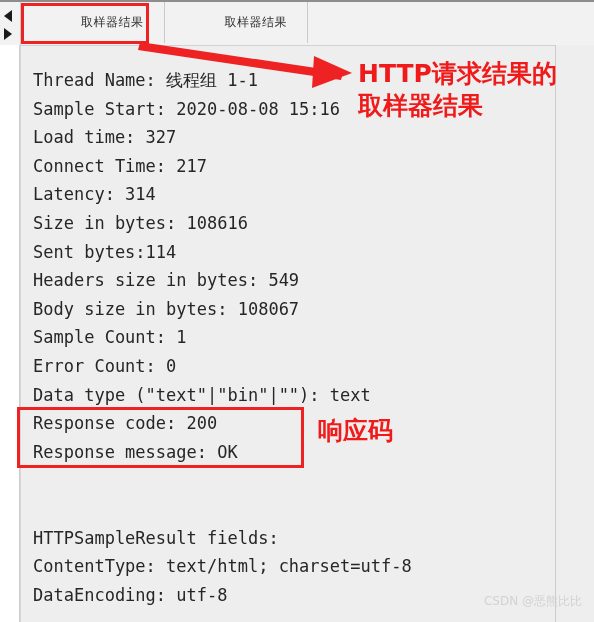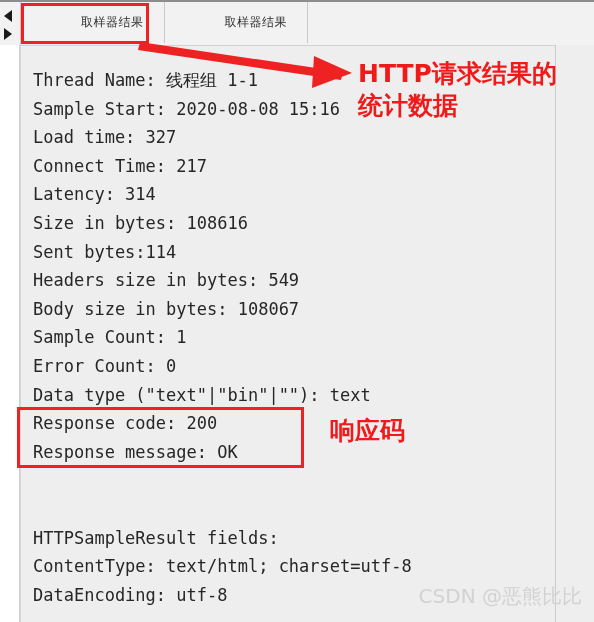--- a/index.html
+++ b/index.html
@@ -157,21 +157,21 @@
     font-weight: bold;
     white-space: pre;
   }
   #anno-http {
     left: 358px;
     top: 58px;
     font-size: 25px;
     line-height: 32px;
   }
   #anno-respcode {
-    left: 330px;
+    left: 318px;
     top: 416px;
     font-size: 25px;
     line-height: 30px;
   }
   .anno-box {
     position: absolute;
     border: 3px solid #ee2222;
     box-sizing: border-box;
   }
   #box-response {
@@ -181,21 +181,21 @@
     height: 61px;
   }
 
   
   .watermark {
     position: absolute;
     right: 12px;
     bottom: 12px;
     color: #d2d2d2;
     font-family: "DejaVu Sans", "Liberation Sans", sans-serif;
-    font-size: 20px;
+    font-size: 12px;
     white-space: nowrap;
   }
 </style>
 </head>
 <body>
 
 <div id="app">
 
   <div class="left-gutter"></div>
 
@@ -241,20 +241,20 @@
     <div class="tab-highlight"></div>
 
     <svg width="594" height="622" style="position:absolute;left:0;top:0;">
       <polygon points="140,42 343,72 341,80 138,50" fill="#ee2222"></polygon>
       <polygon points="314,56 352,73 312,88" fill="#ee2222"></polygon>
     </svg>
 
     <div class="anno-box" id="box-response"></div>
 
     <div class="anno-text" id="anno-http">HTTP请求结果的
-统计数据</div>
+取样器结果</div>
 
     <div class="anno-text" id="anno-respcode">响应码</div>
   </div>
 
   <div class="watermark">CSDN @恶熊比比</div>
 
 </div>
 
 </body></html>

